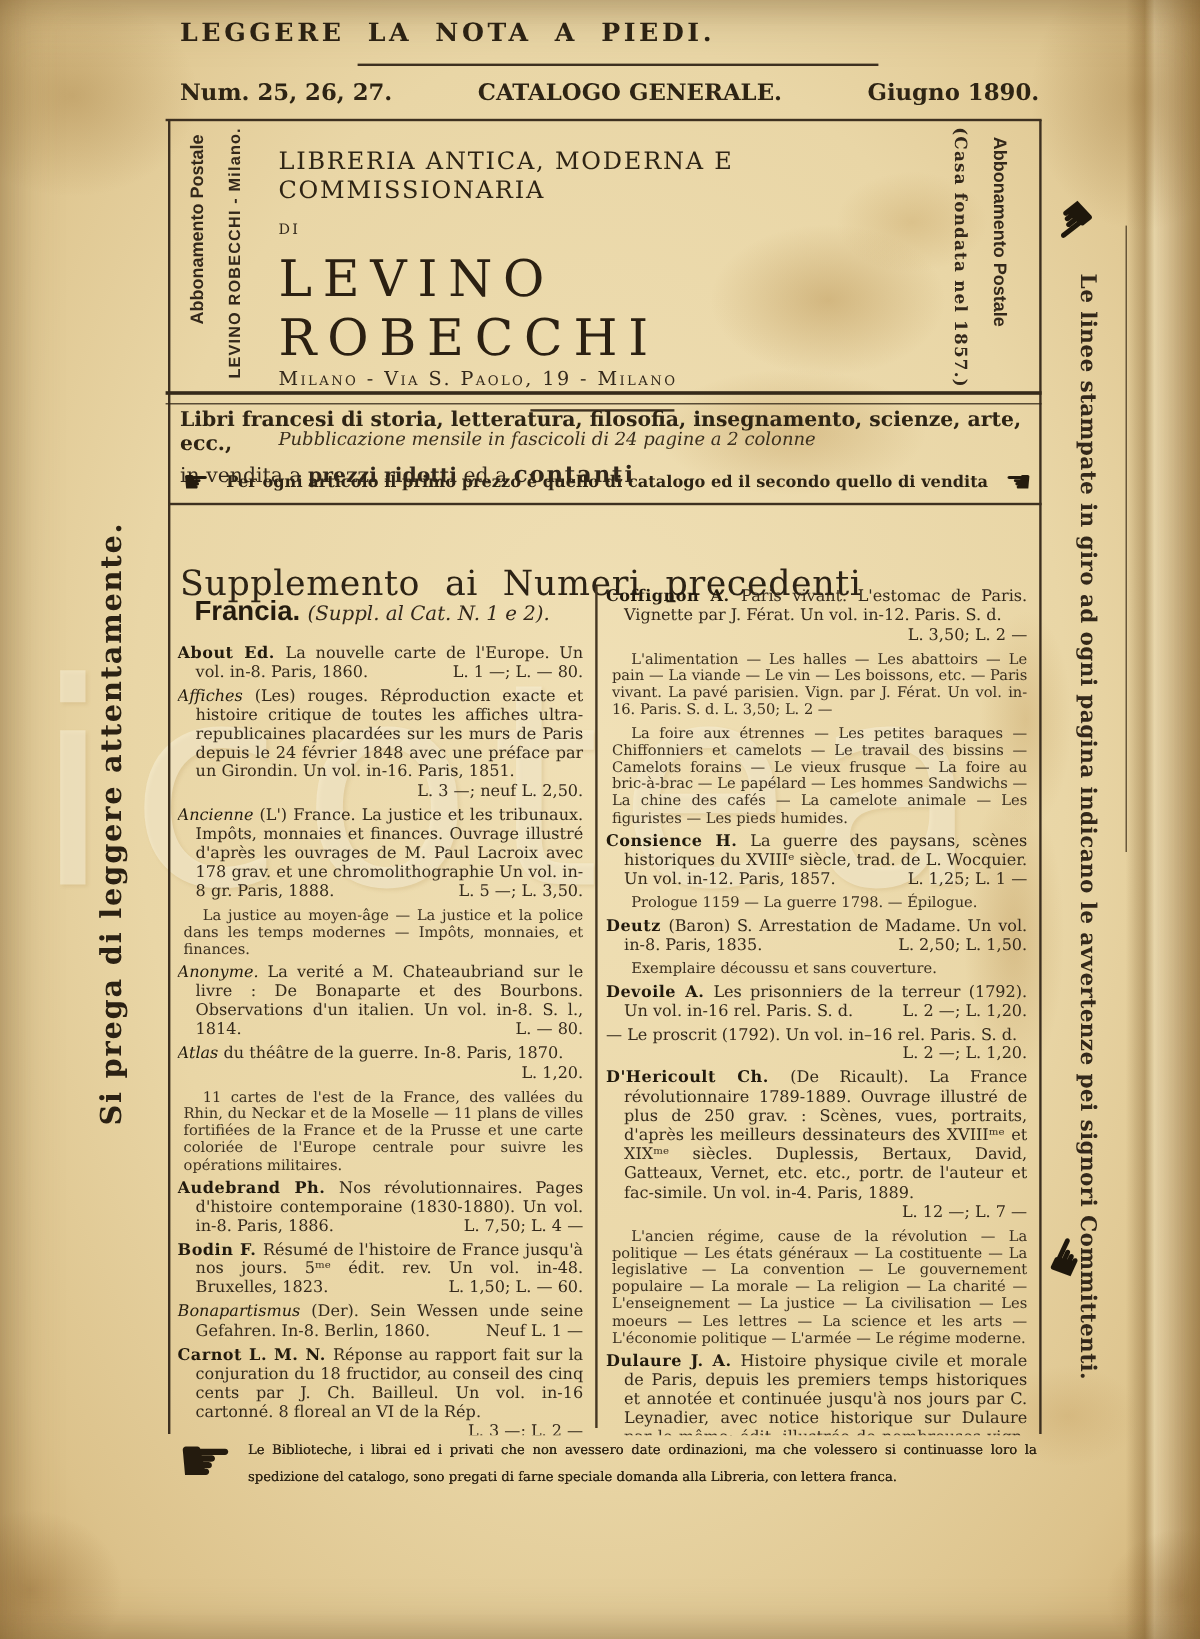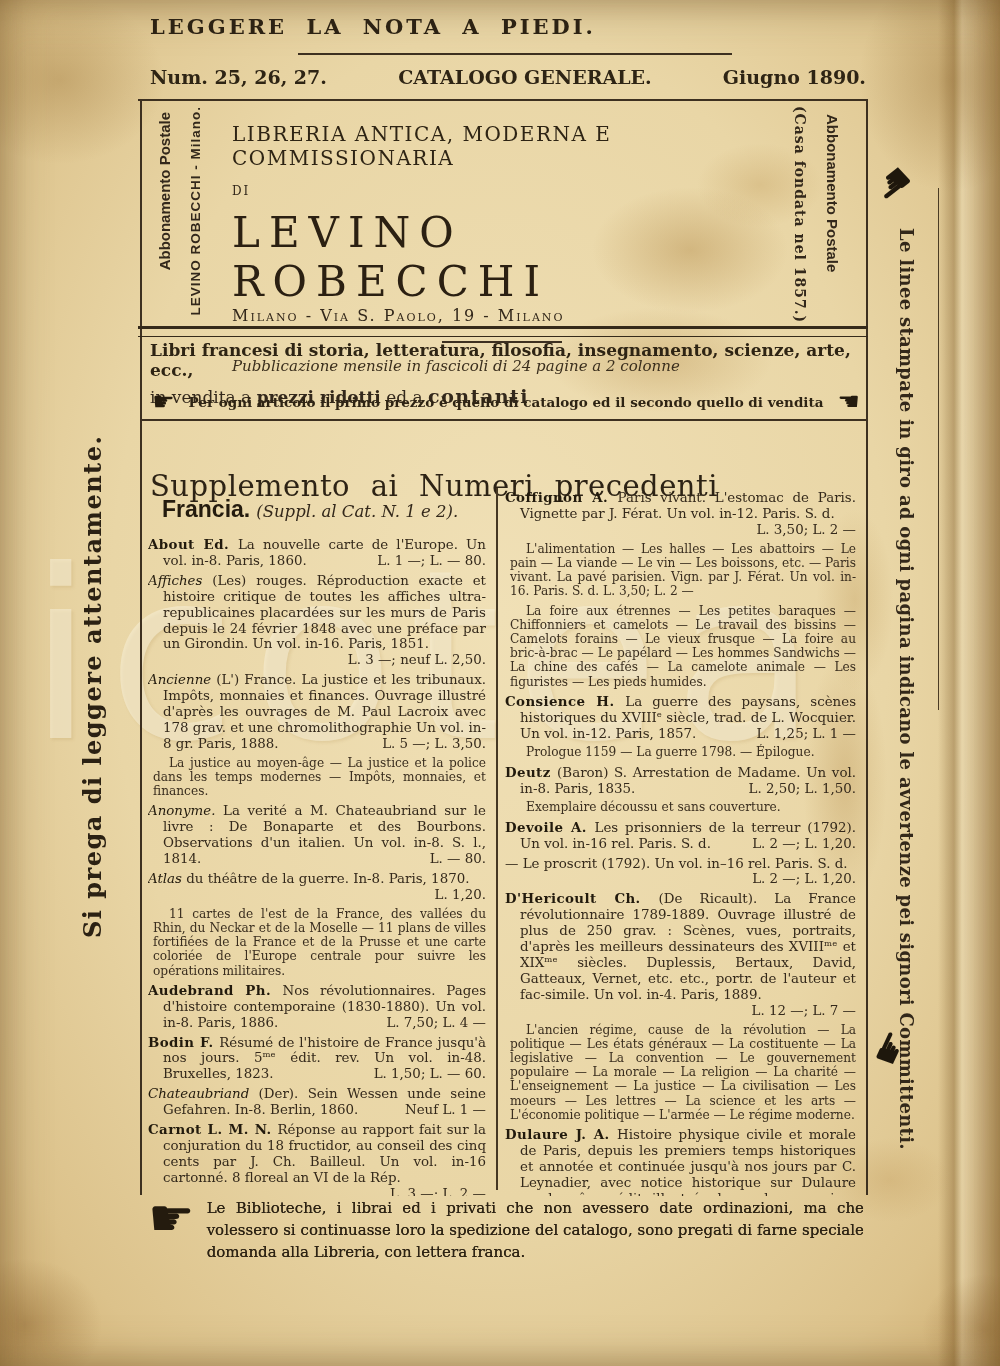--- a/index.html
+++ b/index.html
@@ -77,21 +77,21 @@
   
   #frame-left{left:140px;top:100px;width:1.5px;height:1095px;}
   #frame-right{left:866px;top:100px;width:1.5px;height:1095px;}
   #rule-top{top:53px;left:298px;width:434px;height:1.8px;}
   #rule-hdr{top:99px;left:138px;width:730px;height:1.8px;}
   #rule-pn{top:419px;left:140px;width:728px;height:1.8px;}
   #rule-rmargin{left:938px;top:188px;width:1.2px;height:522px;background:#4a3b24;}
   
   .footer{top:1198px;left:148px;width:716px;display:flex;align-items:flex-start;}
   .foot-hand{font-size:52px;margin:-6px 12px 0 0;}
-  .foot-text{font-size:15px;line-height:21.8px;text-align:justify;color:#2d2314;text-shadow:0 0 .5px #2d2314;}
+  .foot-text{font-size:11px;line-height:21.8px;text-align:justify;color:#2d2314;text-shadow:0 0 .5px #2d2314;}
   
   .lmargin{left:78px;top:368px;height:570px;font-weight:bold;font-size:24px;letter-spacing:1.5px;color:#2b2113;}
   .rmargin{left:896px;top:228px;height:800px;font-weight:bold;font-size:18px;letter-spacing:.3px;color:#33281a;}
   .rhand-top{left:874px;top:162px;font-size:42px;transform:rotate(142deg);color:#1e170c;}
   .rhand-bot{left:872px;top:1028px;font-size:40px;transform:rotate(-65deg);color:#1e170c;}
 </style>
 </head>
 <body>
 
 <div class="photo">
@@ -153,21 +153,21 @@
       </div>
     <div class="entry"><span class="lead b">About Ed. </span><span>La nouvelle carte de l'Europe. Un vol. in-8. Paris, 1860. </span><span class="price">L. 1 —; L. — 80.</span></div>
         <div class="entry"><span class="lead i">Affiches </span><span>(Les) rouges. Réproduction exacte et histoire critique de toutes les affiches ultra-republicaines placardées sur les murs de Paris depuis le 24 février 1848 avec une préface par un Girondin. Un vol. in-16. Paris, 1851. </span><span class="price">L. 3 —; neuf L. 2,50.</span></div>
         <div class="entry"><span class="lead i">Ancienne </span><span>(L') France. La justice et les tribunaux. Impôts, monnaies et finances. Ouvrage illustré d'après les ouvrages de M. Paul Lacroix avec 178 grav. et une chromolithographie Un vol. in-8 gr. Paris, 1888. </span><span class="price">L. 5 —; L. 3,50.</span></div>
         <div class="sub">La justice au moyen-âge — La justice et la police dans les temps modernes — Impôts, monnaies, et finances.</div>
         <div class="entry"><span class="lead i">Anonyme. </span><span>La verité a M. Chateaubriand sur le livre : De Bonaparte et des Bourbons. Observations d'un italien. Un vol. in-8. S. l., 1814. </span><span class="price">L. — 80.</span></div>
         <div class="entry"><span class="lead i">Atlas </span><span>du théâtre de la guerre. In-8. Paris, 1870. </span><span class="price">L. 1,20.</span></div>
         <div class="sub">11 cartes de l'est de la France, des vallées du Rhin, du Neckar et de la Moselle — 11 plans de villes fortifiées de la France et de la Prusse et une carte coloriée de l'Europe centrale pour suivre les opérations militaires.</div>
         <div class="entry"><span class="lead b">Audebrand Ph. </span><span>Nos révolutionnaires. Pages d'histoire contemporaine (1830-1880). Un vol. in-8. Paris, 1886. </span><span class="price">L. 7,50; L. 4 —</span></div>
         <div class="entry"><span class="lead b">Bodin F. </span><span>Résumé de l'histoire de France jusqu'à nos jours. 5ᵐᵉ édit. rev. Un vol. in-48. Bruxelles, 1823. </span><span class="price">L. 1,50; L. — 60.</span></div>
-        <div class="entry"><span class="lead i">Chateaubriand </span><span>(Der). Sein Wessen unde seine Gefahren. In-8. Berlin, 1860. </span><span class="price">Neuf L. 1 —</span></div>
+        <div class="entry"><span class="lead i">Bonapartismus </span><span>(Der). Sein Wessen unde seine Gefahren. In-8. Berlin, 1860. </span><span class="price">Neuf L. 1 —</span></div>
         <div class="entry"><span class="lead b">Carnot L. M. N. </span><span>Réponse au rapport fait sur la conjuration du 18 fructidor, au conseil des cinq cents par J. Ch. Bailleul. Un vol. in-16 cartonné. 8 floreal an VI de la Rép. </span><span class="price">L. 3 —; L. 2 —</span></div>
       </div>
     <div class="divider"></div>
     <div class="col" id="col-right">
         <div class="entry"><span class="lead b">Coffignon A. </span><span>Paris vivant. L'estomac de Paris. Vignette par J. Férat. Un vol. in-12. Paris. S. d. </span><span class="price">L. 3,50; L. 2 —</span></div>
         <div class="sub">L'alimentation — Les halles — Les abattoirs — Le pain — La viande — Le vin — Les boissons, etc. — Paris vivant. La pavé parisien. Vign. par J. Férat. Un vol. in-16. Paris. S. d.   L. 3,50; L. 2 —</div>
         <div class="sub">La foire aux étrennes — Les petites baraques — Chiffonniers et camelots — Le travail des bissins — Camelots forains — Le vieux frusque — La foire au bric-à-brac — Le papélard — Les hommes Sandwichs — La chine des cafés — La camelote animale — Les figuristes — Les pieds humides.</div>
         <div class="entry"><span class="lead b">Consience H. </span><span>La guerre des paysans, scènes historiques du XVIIIᵉ siècle, trad. de L. Wocquier. Un vol. in-12. Paris, 1857. </span><span class="price">L. 1,25; L. 1 —</span></div>
         <div class="sub">Prologue 1159 — La guerre 1798. — Épilogue.</div>
         <div class="entry"><span class="lead b">Deutz </span><span>(Baron) S. Arrestation de Madame. Un vol. in-8. Paris, 1835. </span><span class="price">L. 2,50; L. 1,50.</span></div>

